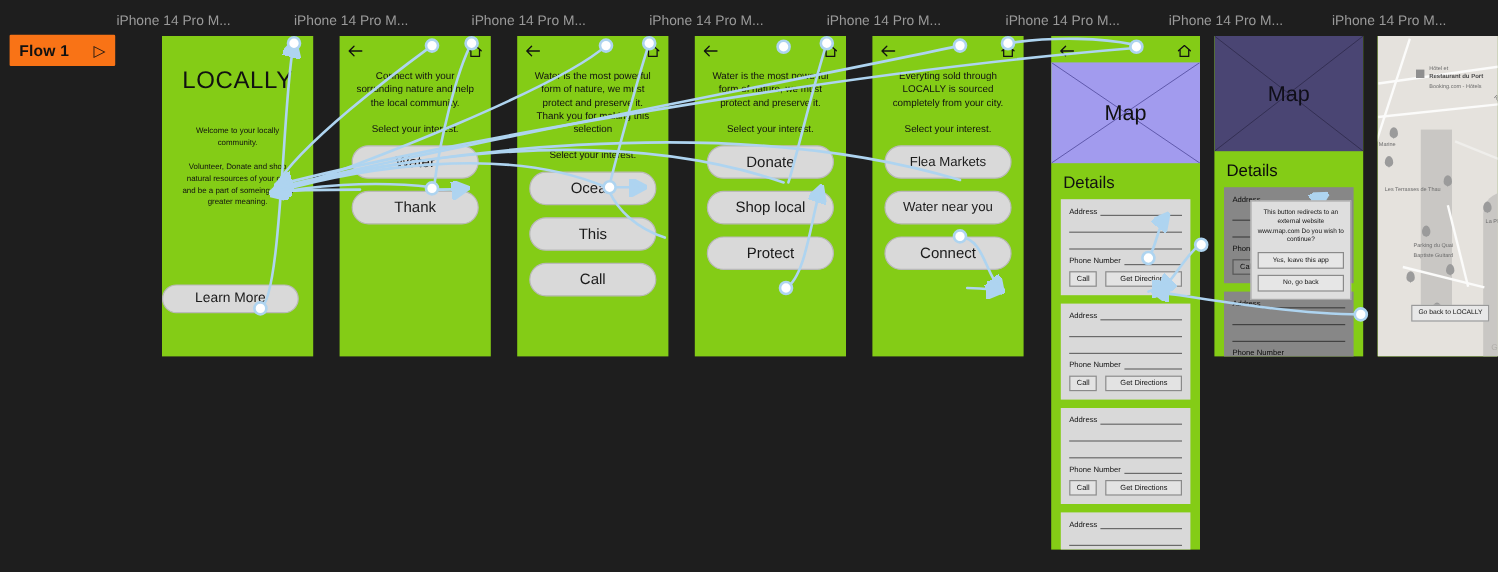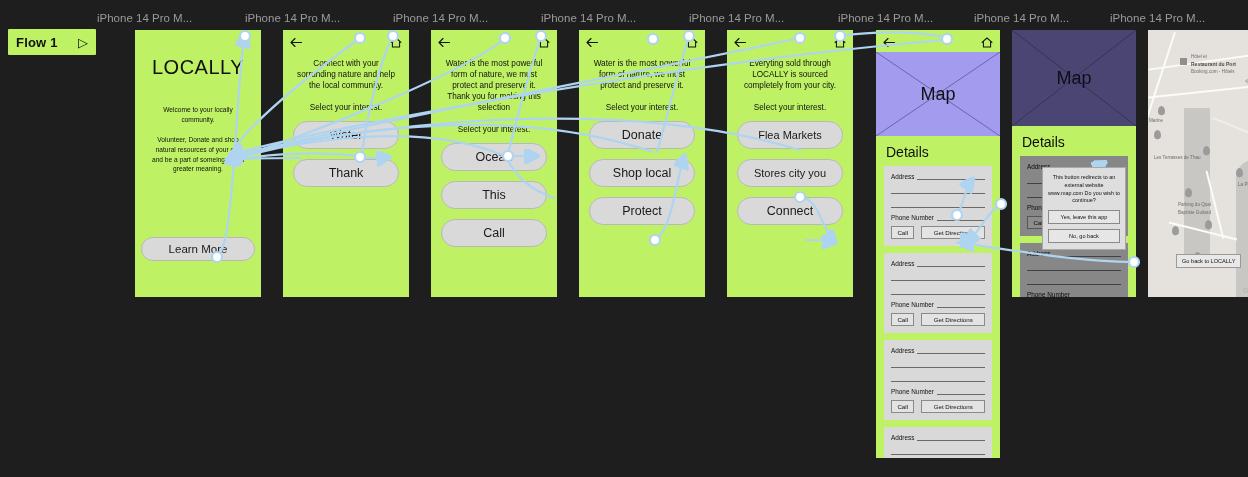--- a/index.html
+++ b/index.html
@@ -8,36 +8,36 @@
     background:#1e1e1e;
     font-family:"Liberation Sans",sans-serif;
     -webkit-font-smoothing:antialiased;
   }
   #canvas{position:relative;width:1248px;height:477px;}
 
   
   .flow-label{
     position:absolute;left:8px;top:29px;
     width:88px;height:26px;
-    background:#bef264;
+    background:#f97316;
     display:flex;align-items:center;
     padding:0 8px;box-sizing:border-box;
     border-radius:1px;
   }
   .flow-label .txt{font-size:13px;color:#111;font-weight:bold;letter-spacing:.2px;}
   .flow-label .play{margin-left:auto;font-size:13px;color:#111;line-height:1;}
 
   
   .frame{position:absolute;padding-left:40px;}
   .frame-title{
     position:absolute;top:-18px;left:2px;
     font-size:11.5px;color:#9a9a9a;white-space:nowrap;
   }
   .device{
-    background:#bef264;
+    background:#84cc16;
     width:100%;height:100%;
     box-sizing:border-box;
     overflow:hidden;
     position:relative;
   }
 
   
   .navbar{
     position:relative;height:22px;
     display:flex;align-items:center;justify-content:space-between;
@@ -65,21 +65,21 @@
   }
   .pill.sm{font-size:11px;}
 
   
   .logo{
     text-align:center;font-size:20px;color:#111;
     letter-spacing:.5px;margin-top:26px;
   }
   .welcome{font-size:6.6px;color:#111;text-align:center;line-height:1.5;padding:0 16px;margin-top:26px;}
   .welcome p{margin:0 0 10px 0;}
-  .landing-btns{position:absolute;left:0;right:0;bottom:36px;display:flex;flex-direction:column;align-items:center;gap:6px;}
+  .landing-btns{position:absolute;left:0;right:0;bottom:36px;display:flex;flex-direction:row;align-items:center;gap:6px;}
   .landing-btns .pill{width:114px;height:24px;font-size:11.5px;}
 
   
   .map-ph{
     position:relative;width:100%;height:84px;
     background:#a29bee;overflow:hidden;
     display:flex;align-items:center;justify-content:center;
   }
   .map-ph.dim{background:#4a4573;}
   .map-ph .x{position:absolute;inset:0;}
@@ -261,21 +261,21 @@
         <span class="nav-ico">
           <svg width="12" height="11" viewBox="0 0 12 11">
               <path d="M1 5.3L6 1L11 5.3M2.4 4.4V10H9.6V4.4" stroke="#111" stroke-width="1.05" fill="none" stroke-linecap="round" stroke-linejoin="round"></path>
             </svg>
         </span>
       </div>
       <div class="body-copy">Everyting sold through LOCALLY is sourced completely from your city.</div>
       <div class="prompt">Select your interest.</div>
       <div class="pill-list">
         <div class="pill sm">Flea Markets</div>
-        <div class="pill sm">Stores city you</div>
+        <div class="pill sm">Water near you</div>
         <div class="pill">Connect</div>
       </div>
     </div>
   </div>
 
   <div class="frame" style="left:836px;top:30px;width:124px;height:428px;">
     <div class="frame-title">iPhone 14 Pro M...</div>
     <div class="device">
       <div class="navbar">
         <span class="nav-ico">

